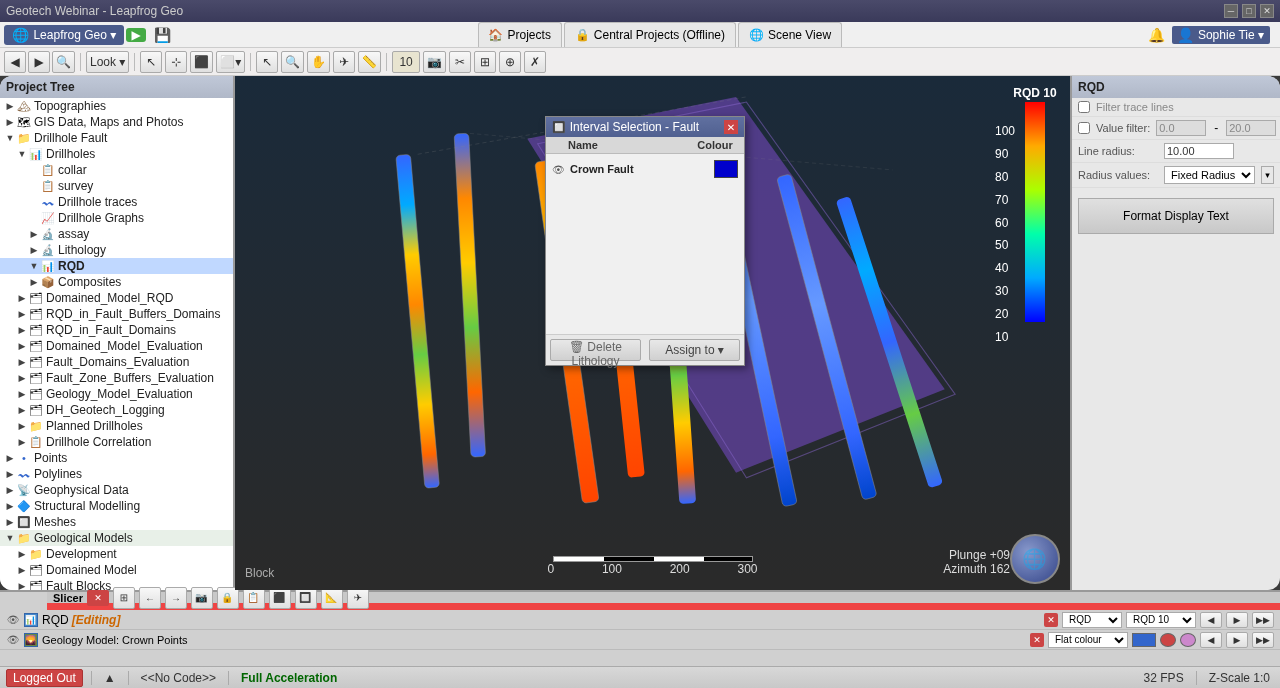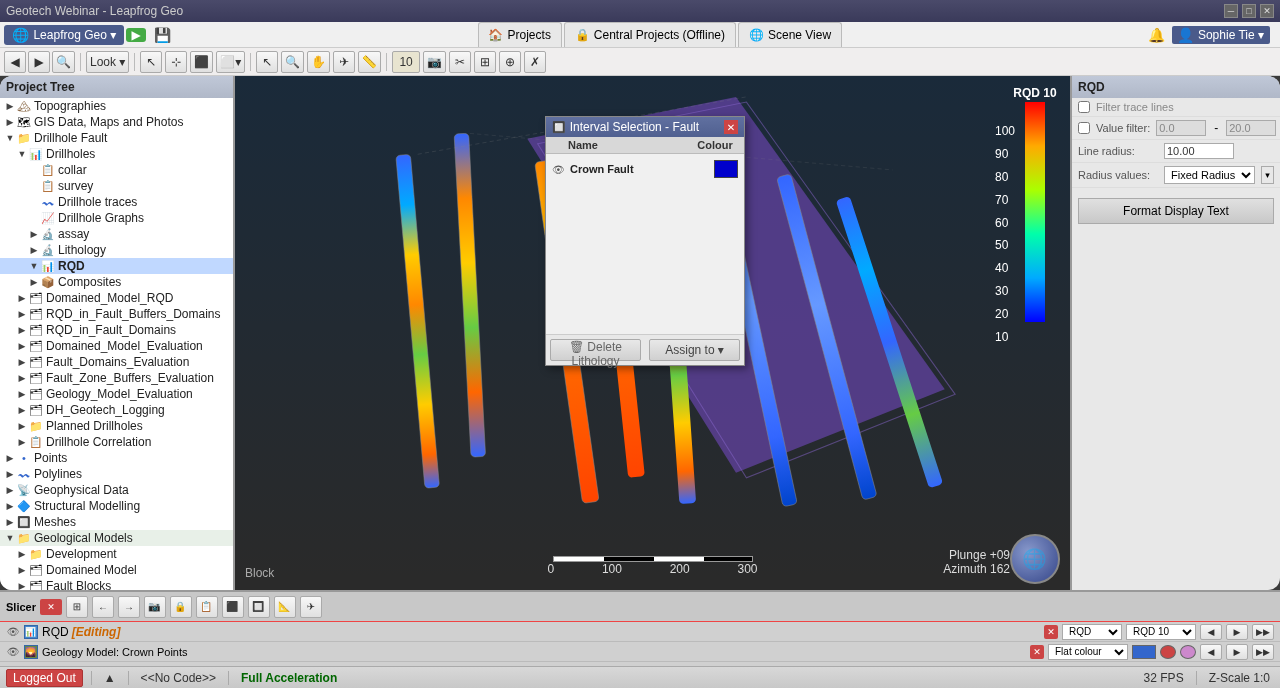--- a/index.html
+++ b/index.html
@@ -237,44 +237,45 @@
       width: 50px;
       height: 16px;
       background: #ddd;
       border: 1px solid #aaa;
       font-size: 11px;
       padding: 0 2px;
       color: #888;
     }
     .rqd-format-btn {
       width: 100%;
-      height: 26px;
+      height: 36px;
       background: linear-gradient(to bottom, #e0e0e0, #c8c8c8);
       border: 1px solid #aaa;
       font-size: 11px;
       cursor: pointer;
       margin-top: 4px;
     }
 
     
     #bottom-area {
       height: 76px;
       background: #d0d0d0;
       border-top: 2px solid #999;
       display: flex;
       flex-direction: column;
     }
     #slicer-toolbar {
       background: #c8c8c8;
-      height: 30px;
+      height: 18px;
       display: flex;
       align-items: center;
       padding: 0 6px;
       gap: 4px;
-      border-bottom: 1px solid #ef4444;
+      border-bottom: 7px solid #ef4444;
+      margin-left: 47px;
     }
     .slicer-label { font-weight: bold; font-size: 11px; }
     #slicer-content {
       flex: 1;
       display: flex;
       flex-direction: column;
       overflow: hidden;
     }
     .slicer-row {
       display: flex;

